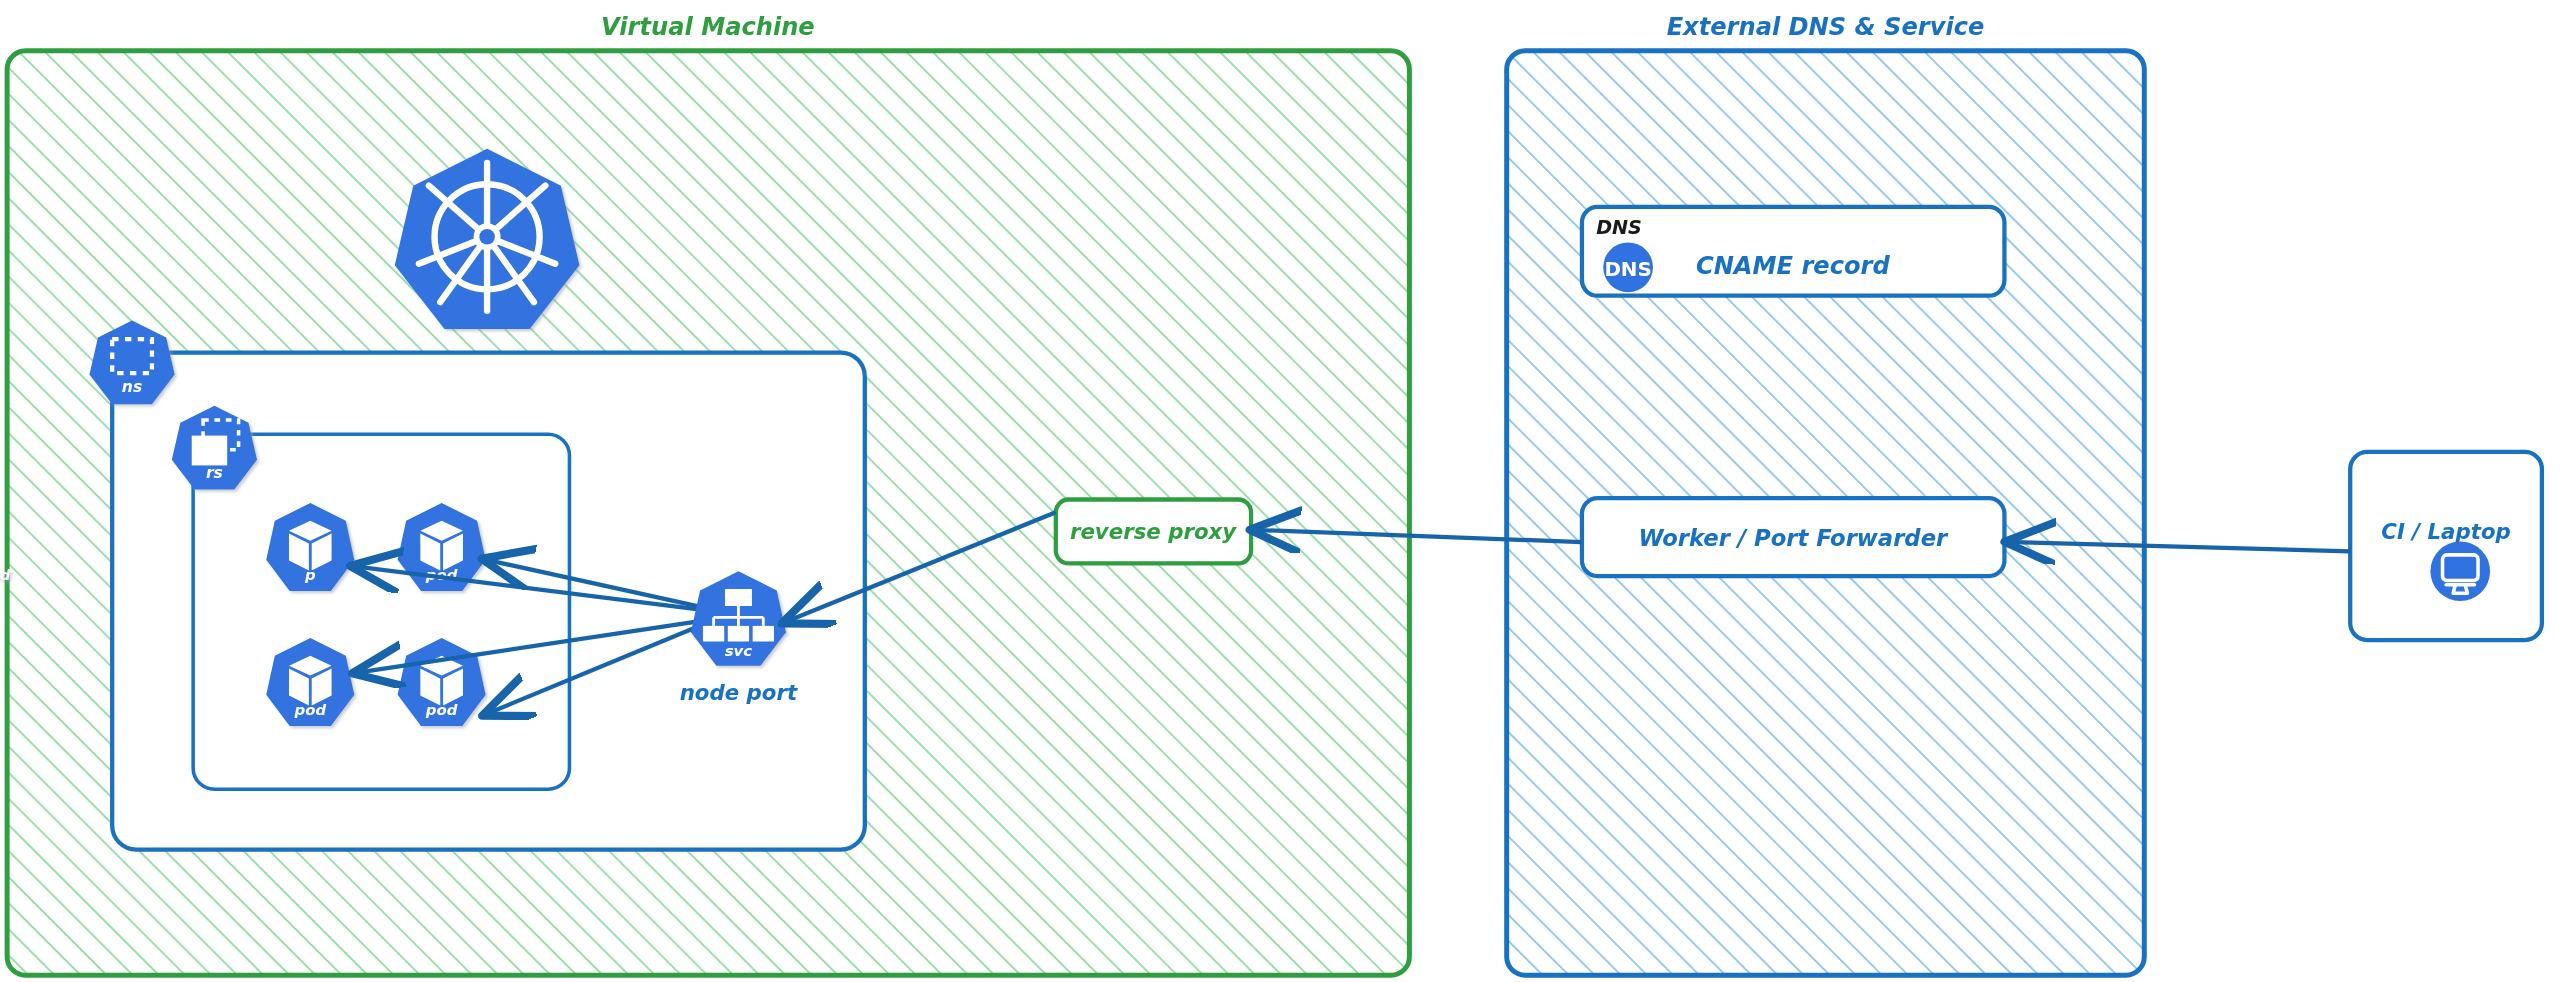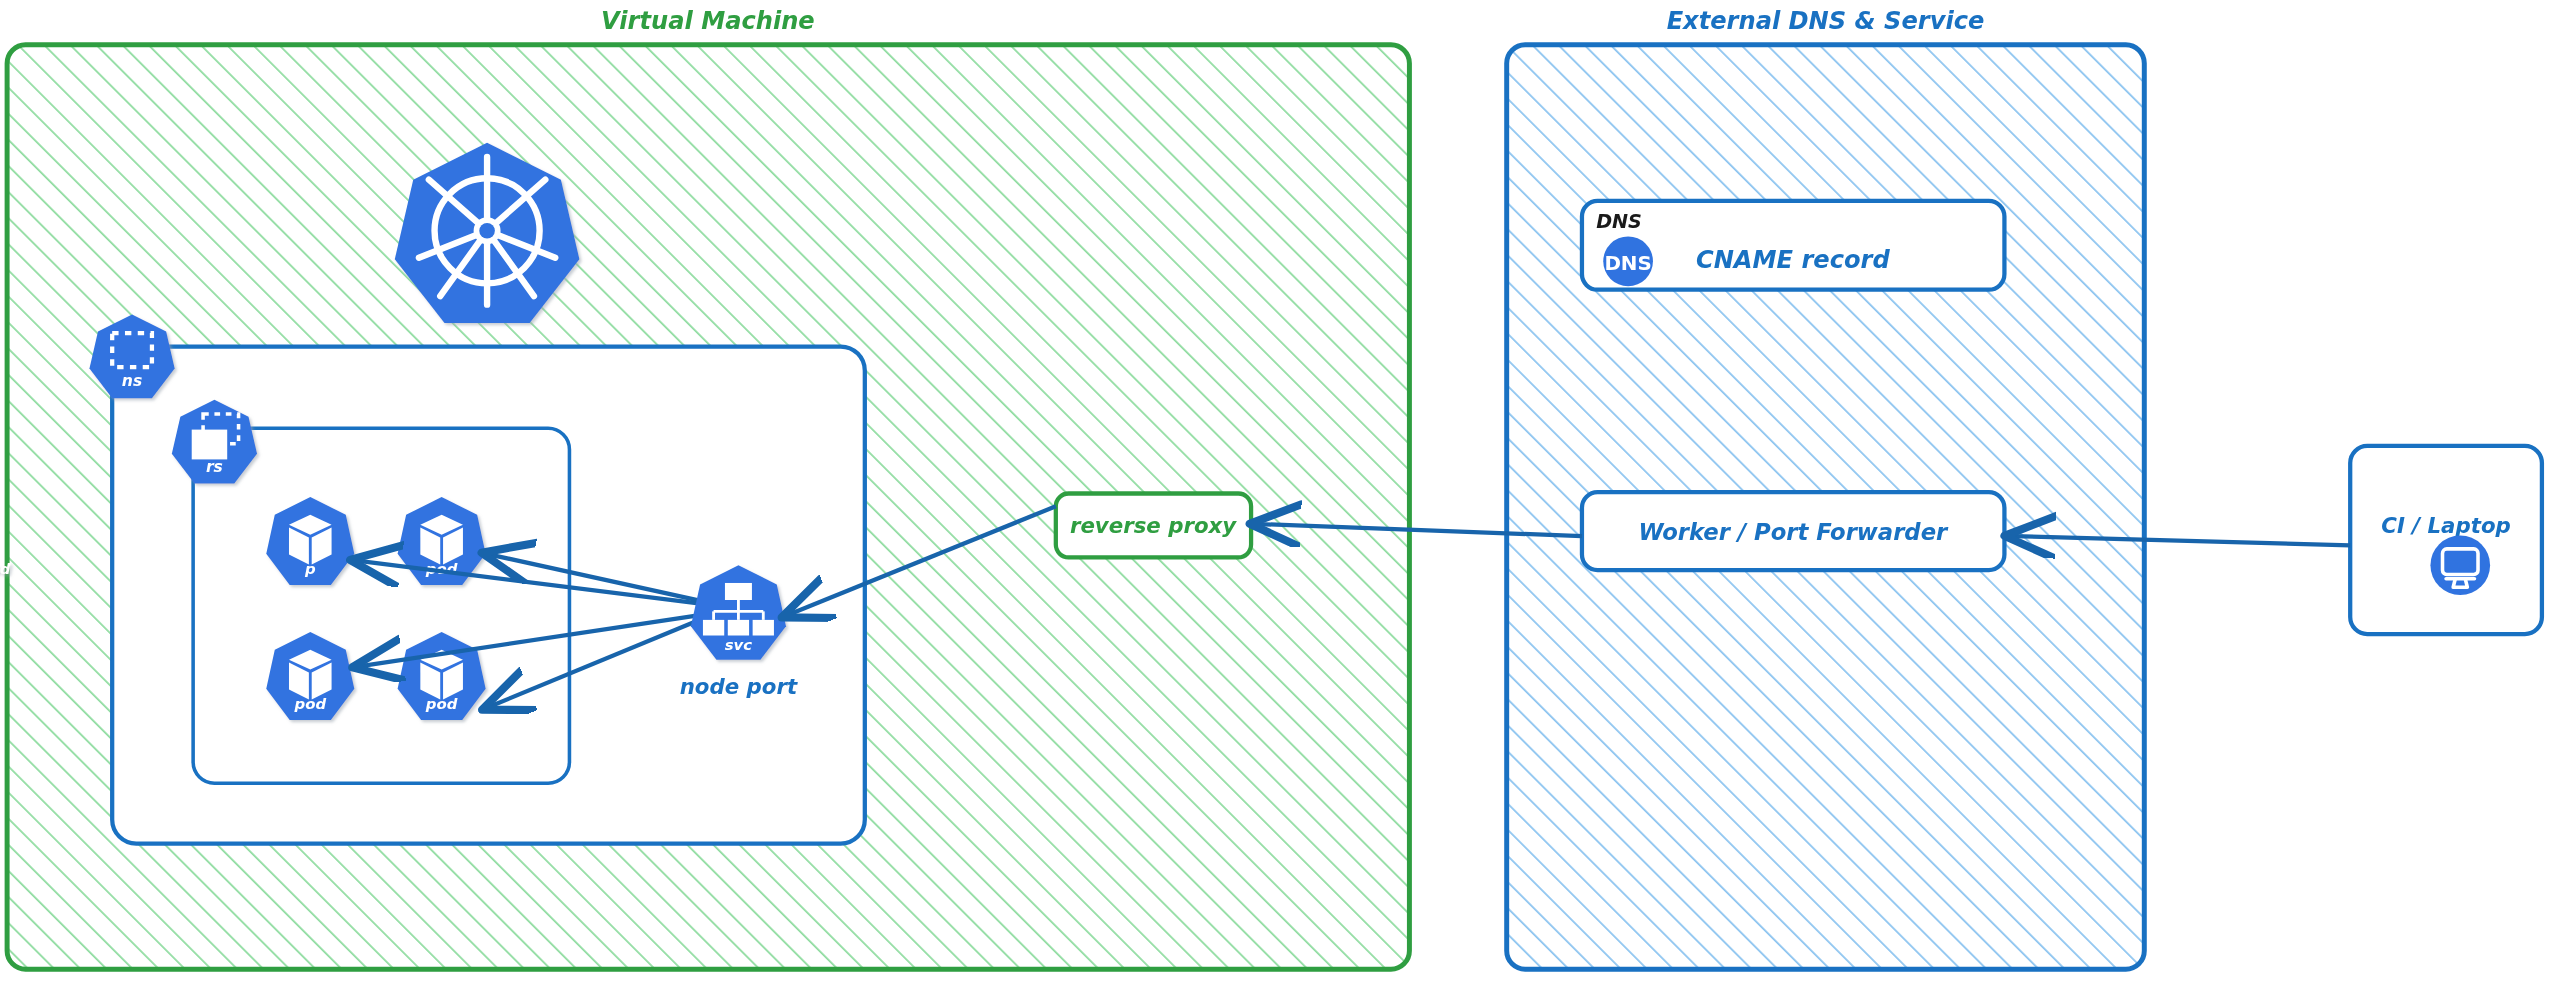--- a/index.html
+++ b/index.html
@@ -1,21 +1,21 @@
 <!DOCTYPE html>
 <html style="font-size:11.4px"><head>
 <meta charset="utf-8">
 <title>Kubernetes VM Exposure Diagram</title>
 <style>
   html,body{margin:0;padding:0;background:#ffffff;}
   body{
     font-family:"DejaVu Sans", sans-serif;
     width:2576px;height:983px;overflow:hidden;position:relative;
   }
-  #stage{position:absolute;left:0;top:2px;width:2576px;height:805px;}
+  #stage{position:absolute;left:0;top:8px;width:2576px;height:805px;}
   svg#diagram{position:absolute;left:0;top:0;width:2576px;height:983px;display:block;}
   text{ font-family:"DejaVu Sans", sans-serif; }
   .hand{ font-family:"DejaVu Sans", sans-serif; font-style:italic; font-weight:600; }
 </style>
 </head>
 <body>
 
 <div id="stage">
 <svg id="diagram" viewBox="0 0 3628 1384" xmlns="http://www.w3.org/2000/svg">
   <defs>

